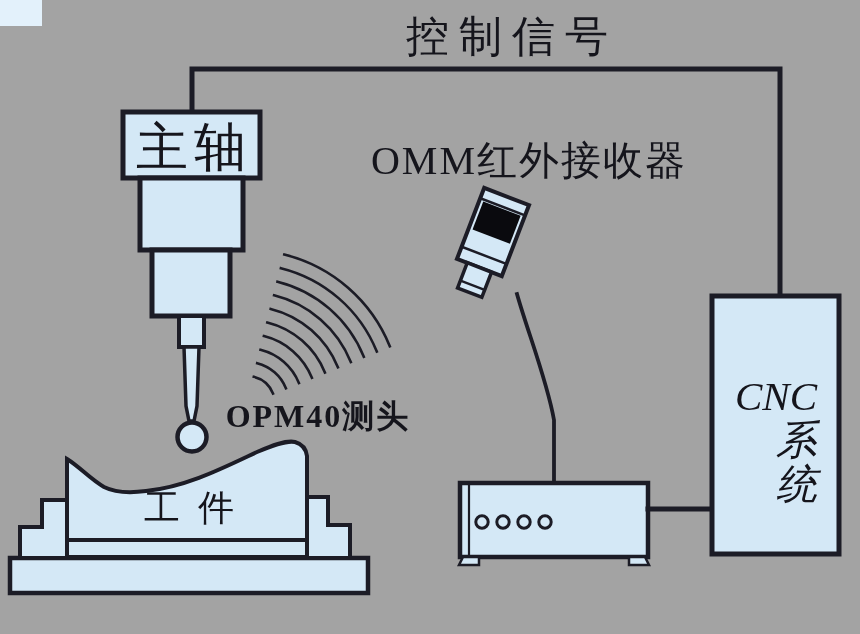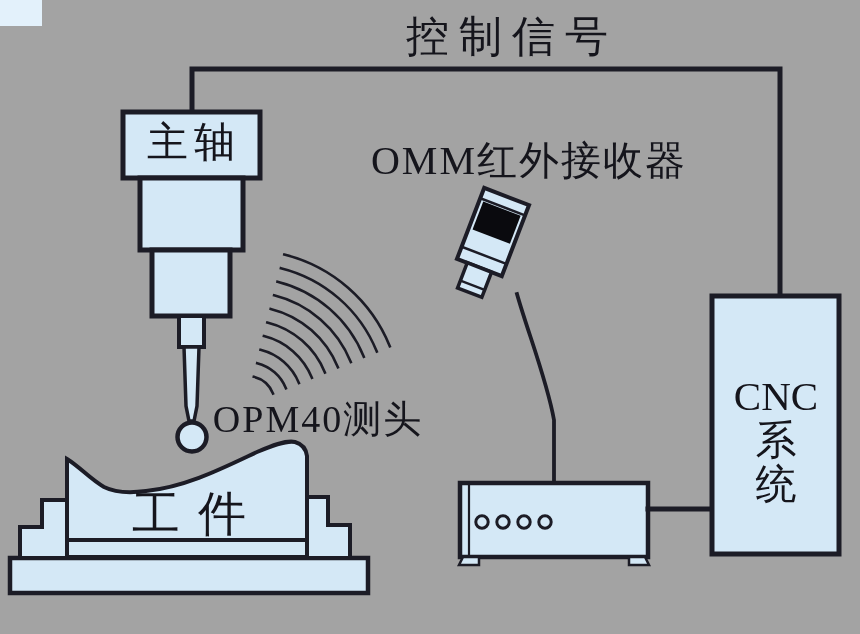--- a/index.html
+++ b/index.html
@@ -13,30 +13,31 @@
   }
   #stage svg{position:absolute;left:0;top:0;}
   .lbl{
     position:absolute;
     white-space:nowrap;
     transform:translateX(-50%);
     color:#15151c;
     line-height:1;
   }
   .lbl-control{left:512px;top:15px;font-size:43px;letter-spacing:10px;}
-  .lbl-spindle{left:194px;top:122px;font-size:41px;letter-spacing:6px;text-align:right;}
+  .lbl-spindle{left:194px;top:122px;font-size:52px;letter-spacing:6px;text-align:right;}
   .lbl-omm{left:529px;top:141px;font-size:40px;letter-spacing:2px;}
-  .lbl-probe{left:318px;top:400px;font-size:38px;letter-spacing:2px;}
-  .lbl-work{left:198px;top:490px;font-size:48px;letter-spacing:18px;}
+  .lbl-probe{left:318px;top:400px;font-size:32px;letter-spacing:2px;font-weight:bold;}
+  .lbl-work{left:198px;top:490px;font-size:36px;letter-spacing:18px;}
   .lbl-mi12{left:587px;top:589px;font-size:42px;letter-spacing:5px;}
   .lbl-cnc{
     left:776px;top:374px;
     font-size:41px;
-    text-align:center;
+    text-align:right;
     line-height:44px;
+    font-style:italic;
   }
   .corner-artifact{
     position:absolute;left:0;top:0;width:42px;height:26px;
     background:#e3f1fb;
   }
 </style>
 </head>
 <body>
 
 <div id="stage">

